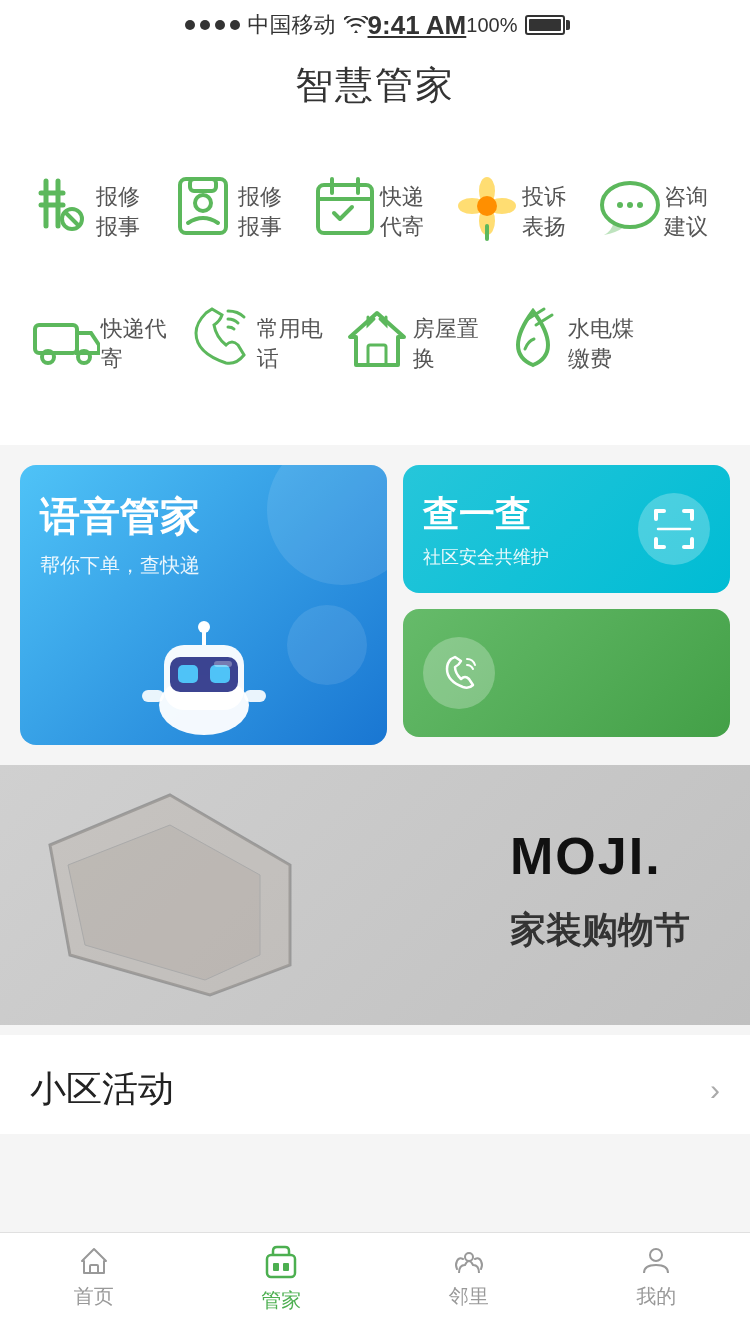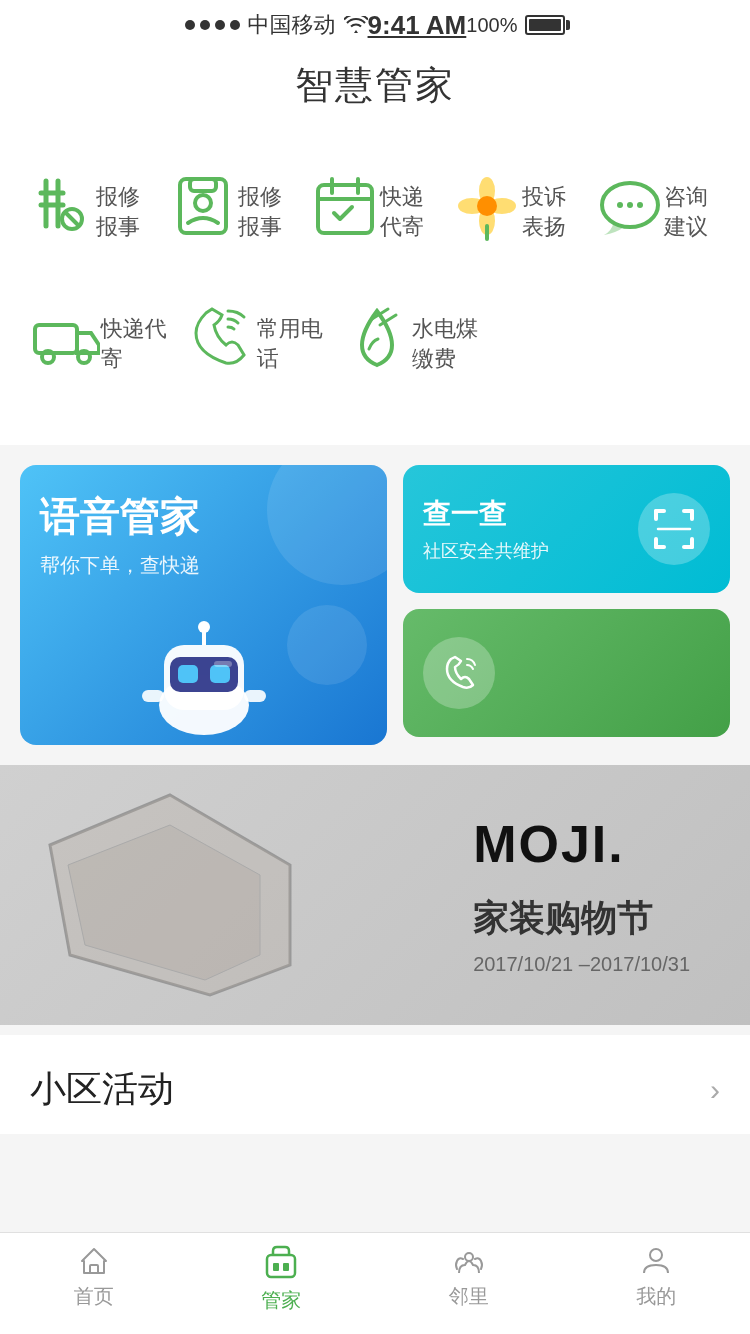--- a/index.html
+++ b/index.html
@@ -118,21 +118,21 @@
       cursor: pointer;
       min-height: 128px;
     }
     .feature-card.scan {
       background: linear-gradient(135deg, #26c6da 0%, #00bcd4 100%);
     }
     .feature-card.phone {
       background: linear-gradient(135deg, #66bb6a 0%, #43a047 100%);
     }
     .feature-card-text { }
-    .feature-card-title { font-size: 28px; font-weight: 700; color: #fff; margin-bottom: 6px; }
+    .feature-card-title { font-size: 36px; font-weight: 700; color: #fff; margin-bottom: 6px; }
     .feature-card-sub { font-size: 18px; color: rgba(255,255,255,0.9); }
     .feature-card-icon {
       width: 72px;
       height: 72px;
       border-radius: 50%;
       background: rgba(255,255,255,0.25);
       display: flex;
       align-items: center;
       justify-content: center;
       font-size: 36px;
@@ -345,20 +345,32 @@
         <svg width="70" height="70" viewBox="0 0 70 70">
           <path d="M20 10 Q10 20 10 30 Q10 50 40 60 Q50 62 58 52 L52 42 Q46 36 40 42 Q30 34 28 22 Q34 18 36 12 L26 6 Z" stroke="#5cb85c" stroke-width="3" fill="none"></path>
           <path d="M42 8 Q52 8 58 14" stroke="#5cb85c" stroke-width="3" fill="none" stroke-linecap="round"></path>
           <path d="M42 16 Q48 16 52 20" stroke="#5cb85c" stroke-width="3" fill="none" stroke-linecap="round"></path>
           <path d="M42 24 Q46 24 48 26" stroke="#5cb85c" stroke-width="3" fill="none" stroke-linecap="round"></path>
         </svg>
       </div>
       <span class="grid-label">常用电话</span>
     </div>
 
+    <div class="grid-item" style="width: 140px;">
+      <div class="grid-icon">
+        <svg width="70" height="70" viewBox="0 0 70 70">
+          <path d="M35 10 L8 34 L14 34 L14 62 L56 62 L56 34 L62 34 Z" stroke="#5cb85c" stroke-width="4" fill="none" stroke-linejoin="round"></path>
+          <rect x="26" y="42" width="18" height="20" rx="2" stroke="#5cb85c" stroke-width="3" fill="none"></rect>
+          <path d="M22 28 L35 18 L48 28" stroke="#f0a" stroke-width="0" fill="none"></path>
+          <path d="M26 14 L26 22 L32 16" stroke="#5cb85c" stroke-width="3" fill="none" stroke-linecap="round"></path>
+          <path d="M44 14 L44 22 L38 16" stroke="#5cb85c" stroke-width="3" fill="none" stroke-linecap="round"></path>
+        </svg>
+      </div>
+      <span class="grid-label">房屋置换</span>
+    </div>
 
     <div class="grid-item" style="width: 140px;">
       <div class="grid-icon">
         <svg width="70" height="70" viewBox="0 0 70 70">
           <path d="M35 8 Q20 28 20 42 Q20 56 35 62 Q50 56 50 42 Q50 28 35 8Z" stroke="#5cb85c" stroke-width="4" fill="none"></path>
           <path d="M27 46 Q30 38 36 36" stroke="#5cb85c" stroke-width="3" fill="none" stroke-linecap="round"></path>
           <path d="M30 16 L46 6" stroke="#5cb85c" stroke-width="3" stroke-linecap="round"></path>
           <path d="M38 22 L54 12" stroke="#5cb85c" stroke-width="3" stroke-linecap="round"></path>
         </svg>
       </div>
@@ -439,21 +451,20 @@
       <svg width="280" height="220" viewBox="0 0 280 220">
         <polygon points="140,10 260,80 260,180 180,210 40,170 20,60" fill="none" stroke="#999" stroke-width="3"></polygon>
         <polygon points="140,10 260,80 260,180 180,210 40,170 20,60" fill="rgba(180,170,160,0.3)"></polygon>
 
         <polygon points="140,40 230,90 230,170 175,195 55,160 38,80" fill="rgba(160,150,140,0.2)" stroke="#aaa" stroke-width="1"></polygon>
       </svg>
     </div>
     <div class="banner-content">
       <div class="banner-brand">MOJI.</div>
       <div class="banner-title">家装购物节</div>
-      <div class="banner-date">2017/10/21 –2017/10/31</div>
     </div>
   </div>
 </div>
 
 <div class="activity-section">
   <span class="activity-title">小区活动</span>
   <span class="activity-arrow">›</span>
 </div>
 
 <div class="bottom-spacer"></div>

